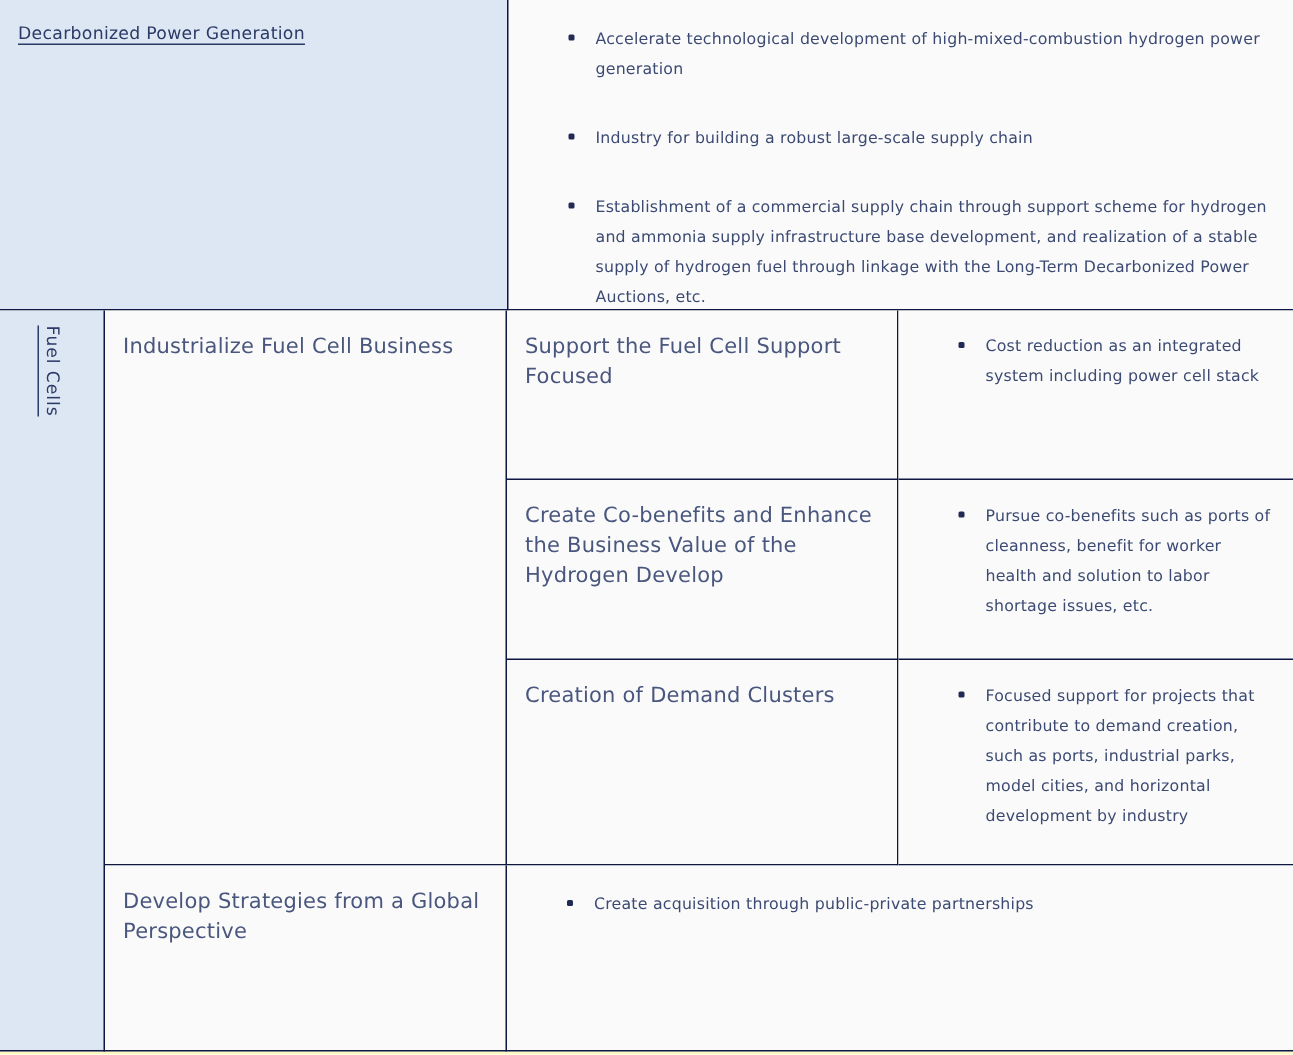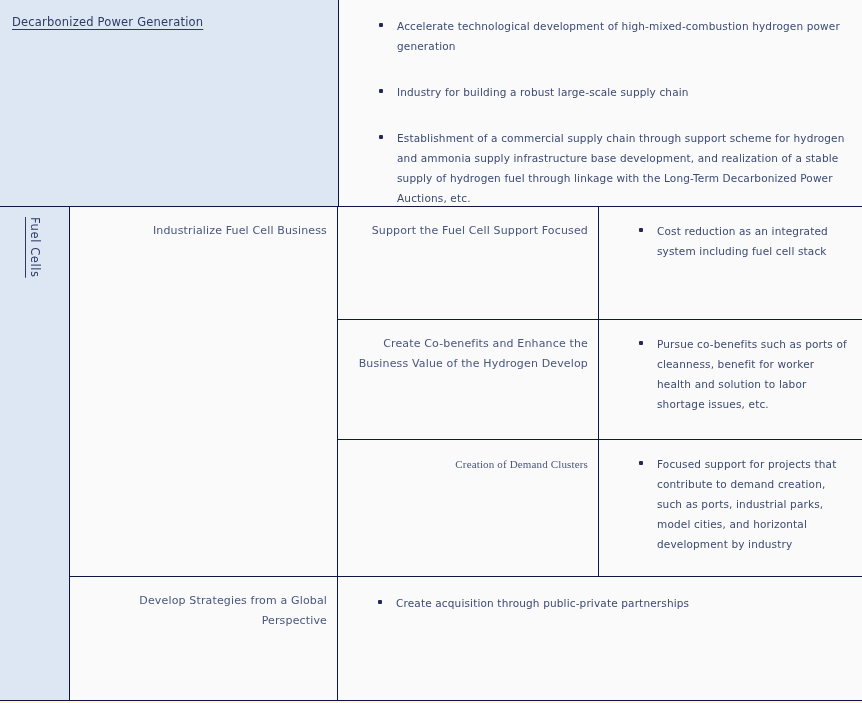--- a/index.html
+++ b/index.html
@@ -65,25 +65,24 @@
     white-space: nowrap;
     padding-top: 10px;
   }
 
   
   .cell-text {
     position: absolute;
     left: 12px;
     right: 10px;
     top: 14px;
-    font-size: 11px;
+    font-size: 14px;
     line-height: 20px;
     color: #49567d;
     letter-spacing: .15px;
-    text-align: right;
   }
 
   
   ul.bullets {
     list-style: none;
     margin: 4px;
     padding: 0;
     position: absolute;
     left: 32px;
     right: 8px;
@@ -137,34 +136,34 @@
 
   <div class="cell b-b b-r" style="left:70px; top:207px; width:268px; height:370px;">
     <div class="cell-text">Industrialize Fuel Cell Business</div>
   </div>
 
   <div class="cell b-b b-r" style="left:338px; top:207px; width:261px; height:113px;">
     <div class="cell-text">Support the Fuel Cell Support Focused</div>
   </div>
   <div class="cell b-b" style="left:599px; top:207px; width:263px; height:113px;">
     <ul class="bullets tight">
-      <li>Cost reduction as an integrated system including fuel cell stack</li>
+      <li>Cost reduction as an integrated system including power cell stack</li>
     </ul>
   </div>
 
   <div class="cell b-b b-r" style="left:338px; top:320px; width:261px; height:120px;">
     <div class="cell-text">Create Co-benefits and Enhance the Business Value of the Hydrogen Develop</div>
   </div>
   <div class="cell b-b" style="left:599px; top:320px; width:263px; height:120px;">
     <ul class="bullets tight">
       <li>Pursue co-benefits such as ports of cleanness, benefit for worker health and solution to labor shortage issues, etc.</li>
     </ul>
   </div>
 
-  <div class="cell b-b b-r" style="left:338px; top:440px; width:261px; height:137px;font-family:Liberation Serif, serif;">
+  <div class="cell b-b b-r" style="left:338px; top:440px; width:261px; height:137px;">
     <div class="cell-text">Creation of Demand Clusters</div>
   </div>
   <div class="cell b-b" style="left:599px; top:440px; width:263px; height:137px;">
     <ul class="bullets tight">
       <li>Focused support for projects that contribute to demand creation, such as ports, industrial parks, model cities, and horizontal development by industry</li>
     </ul>
   </div>
 
   <div class="cell b-b b-r" style="left:70px; top:577px; width:268px; height:124px;">
     <div class="cell-text">Develop Strategies from a Global Perspective</div>

